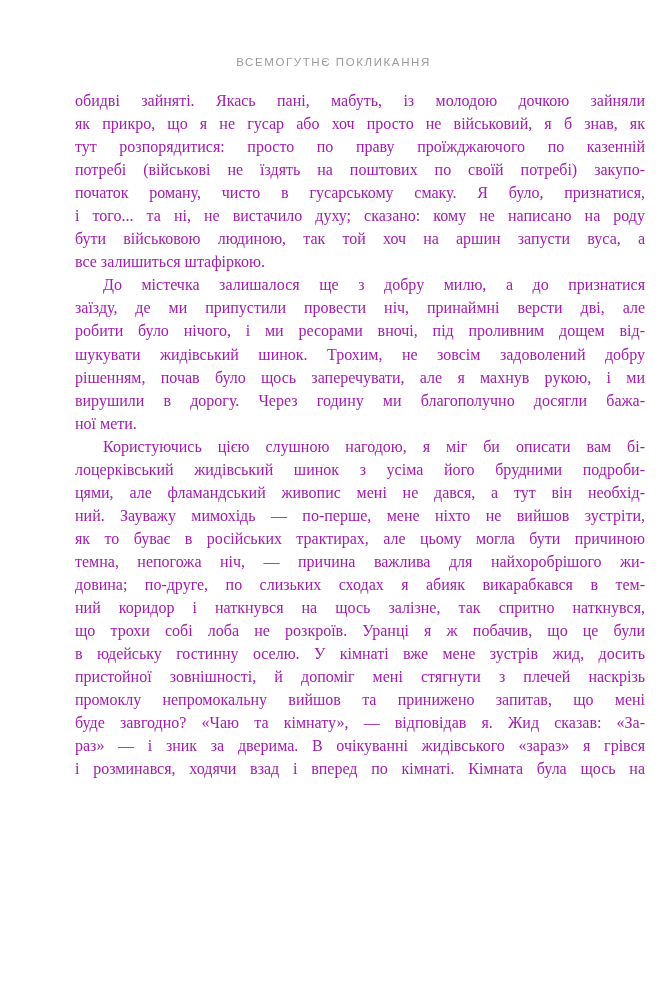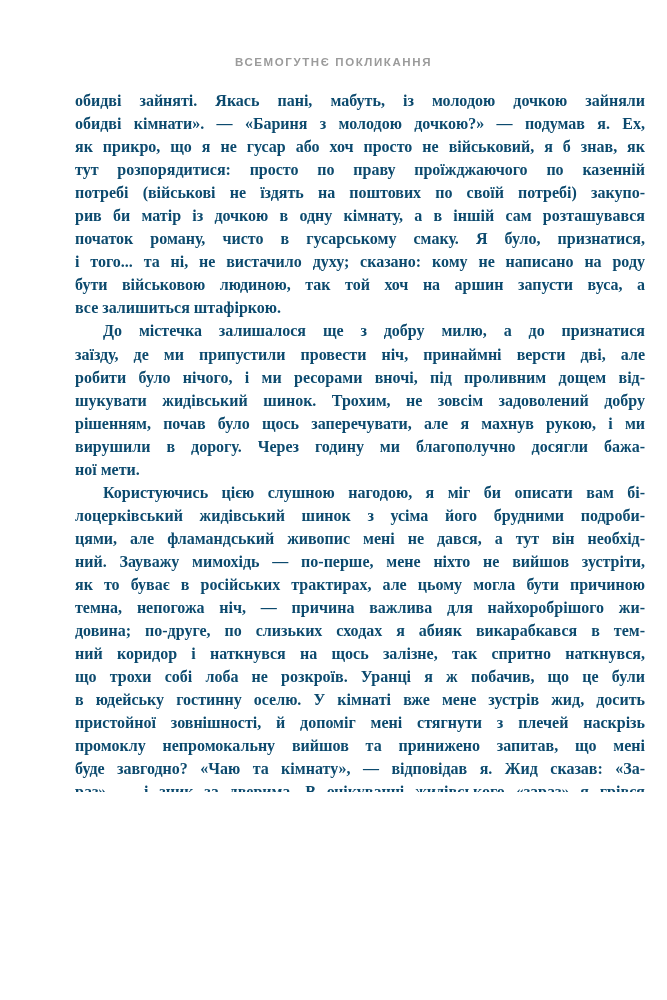--- a/index.html
+++ b/index.html
@@ -7,40 +7,39 @@
     padding: 0;
     background: #ffffff;
   }
   .page {
     position: relative;
     width: 667px;
     height: 792px;
     background: #ffffff;
     overflow: hidden;
     font-family: "Liberation Serif", "DejaVu Serif", serif;
-    font-weight: bold;
   }
   .running-header {
     position: absolute;
     top: 56px;
     left: 0;
     width: 100%;
     text-align: center;
     font-family: "Liberation Sans", "DejaVu Sans", sans-serif;
     font-size: 11.5px;
     letter-spacing: 1.6px;
     color: #9b9b9b;
     text-transform: uppercase;
   }
   .text-block {
     position: absolute;
     left: 75px;
     top: 89px;
     width: 570px;
-    color: #0c4a6e;
+    color: #a21caf;
     font-size: 16px;
     line-height: 23.06px;
   }
   .para {
     margin: 0;
     padding: 0;
   }
   .line {
     text-align: justify;
     text-align-last: justify;
@@ -65,25 +64,23 @@
 </style>
 </head>
 <body>
 
 <div class="page">
   <div class="running-header">ВСЕМОГУТНЄ ПОКЛИКАННЯ</div>
 
   <div class="text-block">
       <div class="para">
         <div class="line">обидві зайняті. Якась пані, мабуть, із молодою дочкою зайняли</div>
-        <div class="line">обидві кімнати». — «Бариня з молодою дочкою?» — подумав я. Ех,</div>
         <div class="line">як прикро, що я не гусар або хоч просто не військовий, я б знав, як</div>
         <div class="line">тут розпорядитися: просто по праву проїжджаючого по казенній</div>
         <div class="line">потребі (військові не їздять на поштових по своїй потребі) закупо-</div>
-        <div class="line">рив би матір із дочкою в одну кімнату, а в іншій сам розташувався</div>
         <div class="line">початок роману, чисто в гусарському смаку. Я було, признатися,</div>
         <div class="line">і того... та ні, не вистачило духу; сказано: кому не написано на роду</div>
         <div class="line">бути військовою людиною, так той хоч на аршин запусти вуса, а</div>
         <div class="line flush">все залишиться штафіркою.</div>
       </div>
       <div class="para">
         <div class="line indent">До містечка залишалося ще з добру милю, а до признатися</div>
         <div class="line">заїзду, де ми припустили провести ніч, принаймні версти дві, але</div>
         <div class="line">робити було нічого, і ми ресорами вночі, під проливним дощем від-</div>
         <div class="line">шукувати жидівський шинок. Трохим, не зовсім задоволений добру</div>

